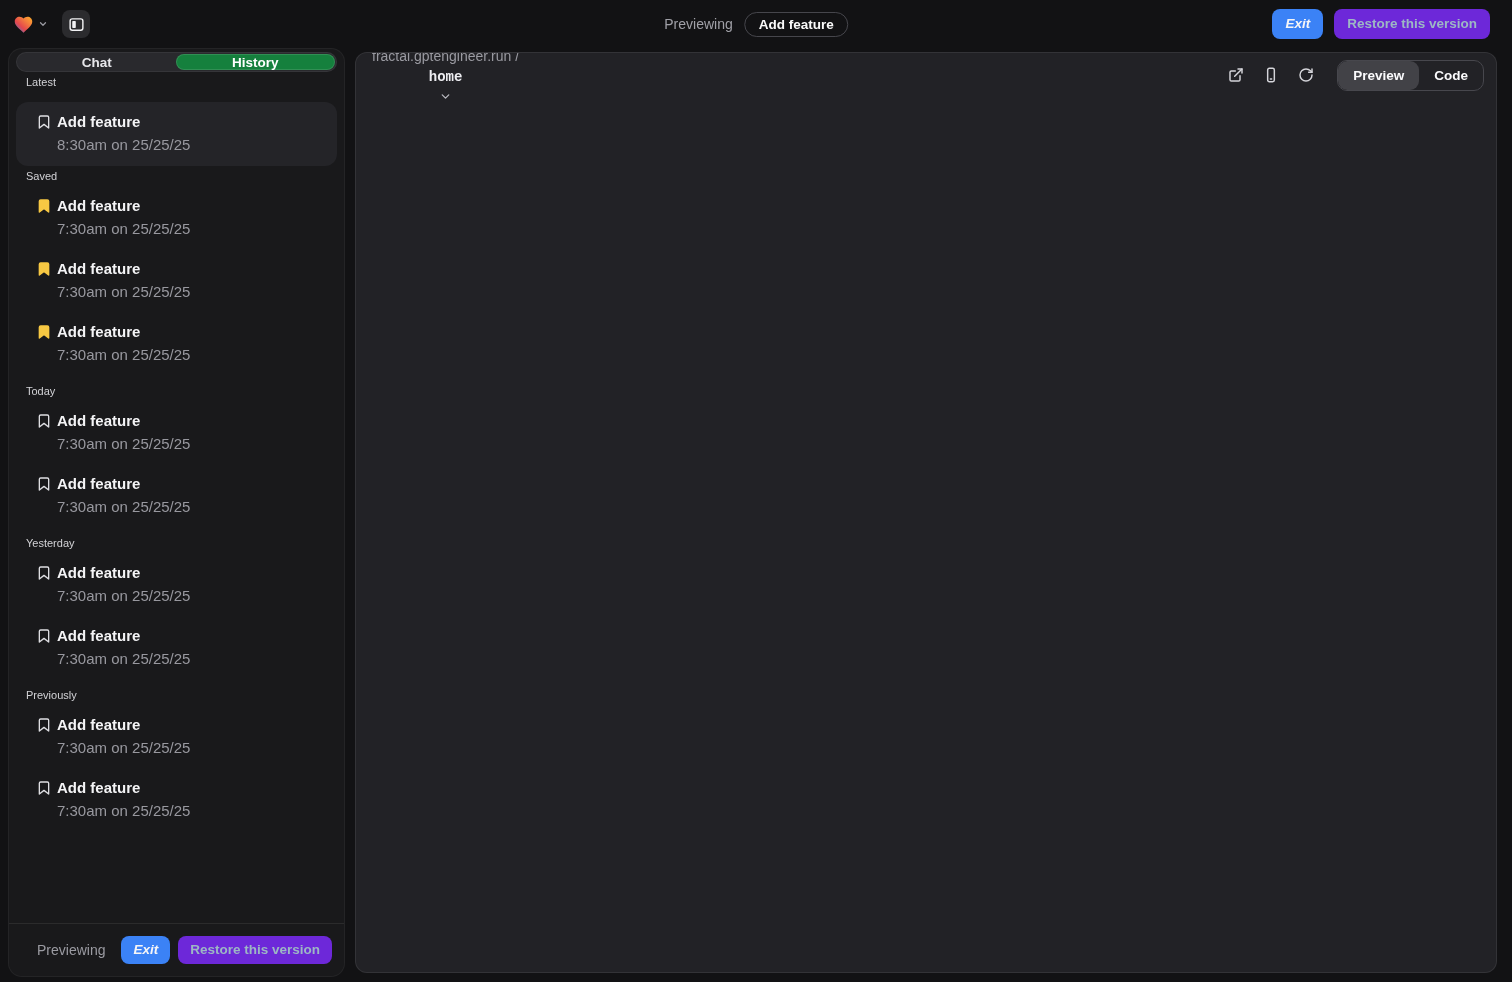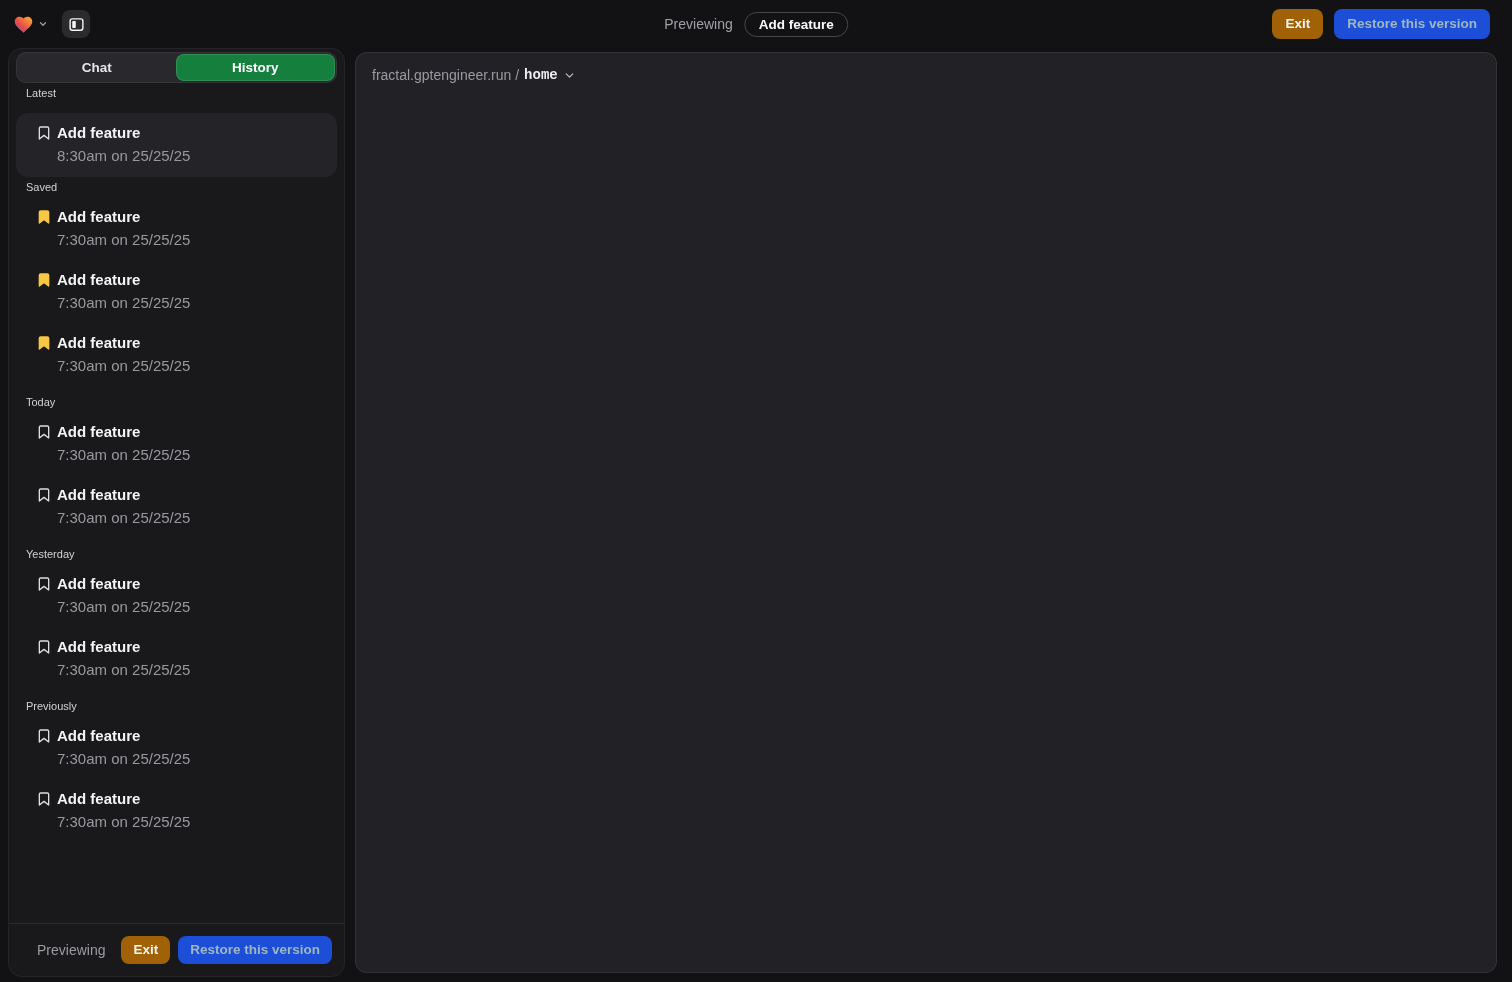--- a/index.html
+++ b/index.html
@@ -32,31 +32,31 @@
   .previewing-label { color:#a0a0a7; font-size:14px; }
   .version-chip {
     border:1px solid #46464c; border-radius:999px; padding:4px 13px;
     font-size:13.5px; font-weight:700; color:#fafafa; background:transparent;
   }
   .topbar-right { margin-left:auto; display:flex; align-items:center; gap:11px; }
   .btn {
     border:none; border-radius:8px; font-family:inherit; font-size:13.5px;
     font-weight:700; padding:7px 13px; cursor:pointer; line-height:16px;
   }
-  .btn-dark { background:#a16207; color:#f5f5f7; }
-  .btn-blue { background:#1d4ed8; color:#9db7c4; }
+  .btn-dark { background:#3b82f6; color:#f5f5f7;font-style:italic; }
+  .btn-blue { background:#6d28d9; color:#9db7c4; }
 
   
   .sidebar {
     position:absolute; left:8px; top:48px; width:337px; height:929px;
     background:#19191b; border:1px solid rgba(255,255,255,0.05);
     border-radius:14px; display:flex; flex-direction:column; overflow:hidden;
   }
   .seg-tabs {
-    margin:3px 7px 0; height:31px; background:#29292d;
+    margin:3px 7px 0; height:20px; background:#29292d;
     border:1px solid rgba(255,255,255,0.06); border-radius:10px;
     display:flex; padding:1px; flex:none;
   }
   .seg-tab {
     flex:1; display:flex; align-items:center; justify-content:center;
     font-size:13.5px; font-weight:700; color:#e6e6ea; border-radius:8px;
     cursor:pointer;
   }
   .seg-tab.active {
     background:#15803d; border:1px solid rgba(255,255,255,0.12); color:#ffffff;
@@ -82,21 +82,21 @@
   
   .preview-panel {
     position:absolute; left:355px; top:52px; width:1142px; height:921px;
     background:#222226; border:1px solid rgba(255,255,255,0.08);
     border-radius:12px; display:flex; flex-direction:column; overflow:hidden;
   }
   .preview-header {
     flex:none; height:44px; display:flex; align-items:center;
     padding:0 12px 0 16px;
   }
-  .url-group { display:flex; align-items:center; gap:5px; cursor:pointer; }
+  .url-group { display:flex; align-items:center; gap:5px; cursor:pointer;flex-direction:column; }
   .url-prefix { color:#9a9aa1; font-size:14px; }
   .url-page { color:#ededf1; font-size:14px; font-weight:700;font-family:Liberation Mono, monospace; }
   .preview-actions { margin-left:auto; display:flex; align-items:center; gap:7px; }
   .icon-btn {
     width:28px; height:28px; display:flex; align-items:center; justify-content:center;
     border-radius:6px; cursor:pointer; color:#d5d5da;
   }
   .code-toggle {
     margin-left:10px; height:31px; border:1px solid #47474d; border-radius:10px;
     display:flex; align-items:stretch; overflow:hidden;
@@ -271,15 +271,40 @@
 <div class="preview-panel">
   <div class="preview-header">
     <div class="url-group">
       <span class="url-prefix">fractal.gptengineer.run /</span>
       <span class="url-page">home</span>
       <svg width="13" height="13" viewBox="0 0 24 24" fill="none" stroke="#b9b9bf" stroke-width="2.4" stroke-linecap="round" stroke-linejoin="round">
           <path d="M6 9l6 6 6-6"></path>
         </svg>
     </div>
 
+    <div class="preview-actions">
+      <div class="icon-btn">
+        <svg width="16" height="16" viewBox="0 0 24 24" fill="none" stroke="currentColor" stroke-width="2.2" stroke-linecap="round" stroke-linejoin="round">
+          <path d="M18 13v6a2 2 0 0 1-2 2H5a2 2 0 0 1-2-2V8a2 2 0 0 1 2-2h6"></path>
+            <path d="M15 3h6v6"></path>
+            <path d="M10 14L21 3"></path>
+        </svg>
+      </div>
+      <div class="icon-btn">
+        <svg width="16" height="16" viewBox="0 0 24 24" fill="none" stroke="currentColor" stroke-width="2.2" stroke-linecap="round" stroke-linejoin="round">
+          <rect x="7" y="2" width="10" height="20" rx="2.5"></rect>
+            <path d="M11 18h2"></path>
+        </svg>
+      </div>
+      <div class="icon-btn">
+        <svg width="16" height="16" viewBox="0 0 24 24" fill="none" stroke="currentColor" stroke-width="2.2" stroke-linecap="round" stroke-linejoin="round">
+          <path d="M21 12a9 9 0 1 1-9-9c2.52 0 4.93 1 6.74 2.74L21 8"></path>
+            <path d="M21 3v5h-5"></path>
+        </svg>
+      </div>
+      <div class="code-toggle">
+        <div class="seg active">Preview</div>
+        <div class="seg">Code</div>
+      </div>
+    </div>
   </div>
   <div class="preview-body"></div>
 </div>
 
 </body></html>

